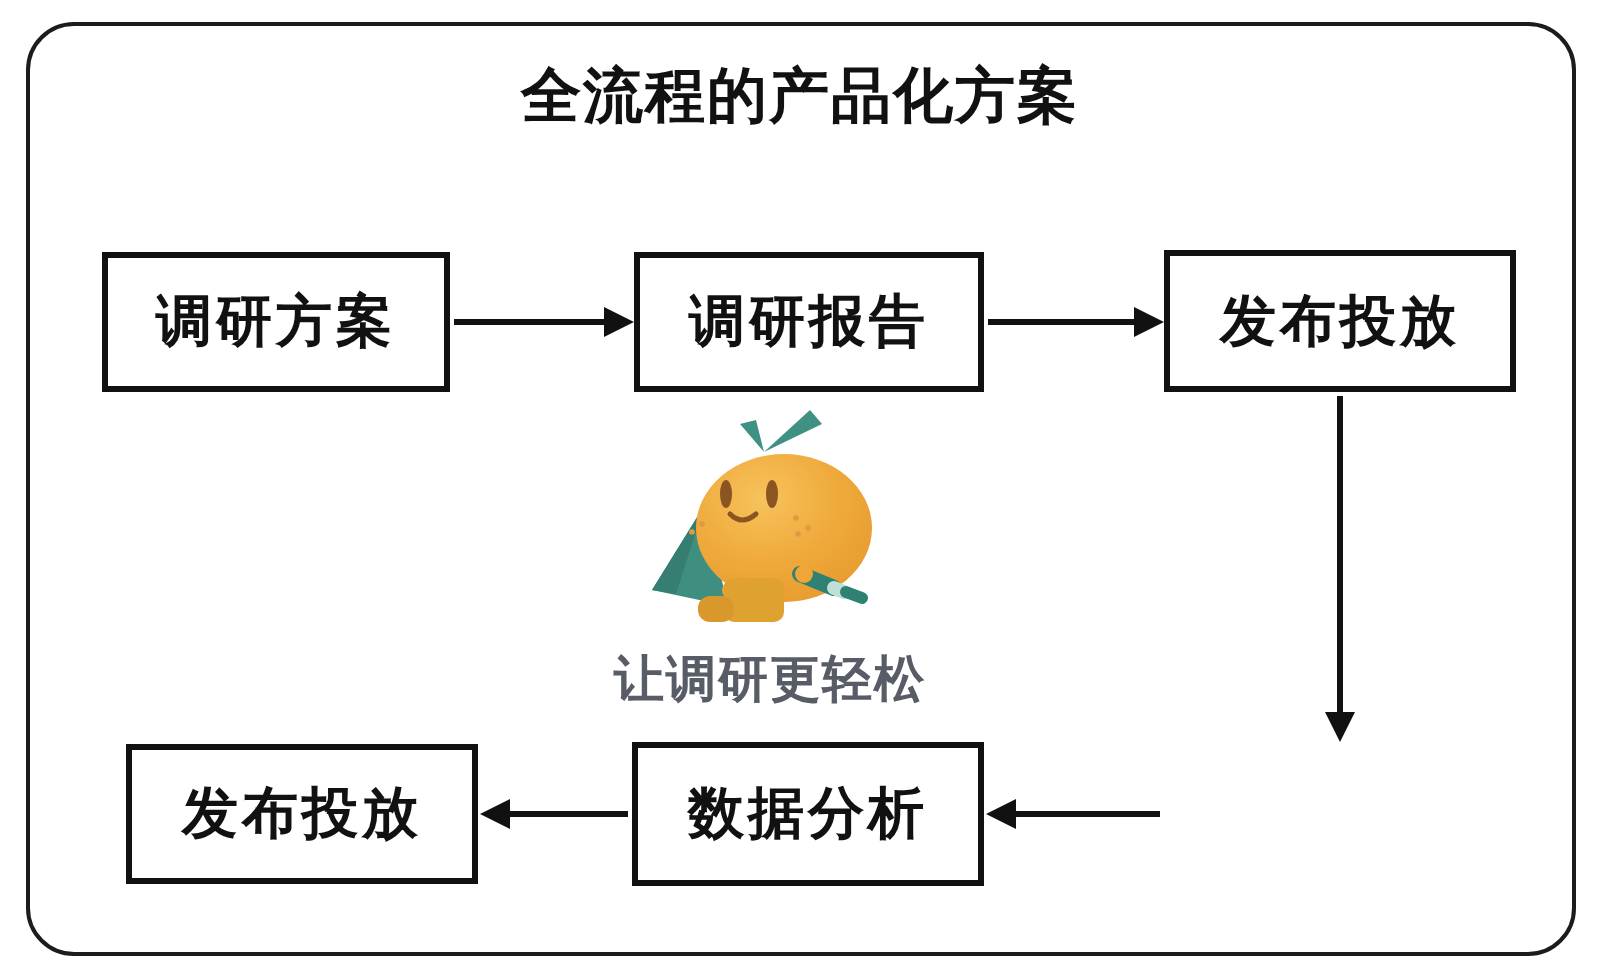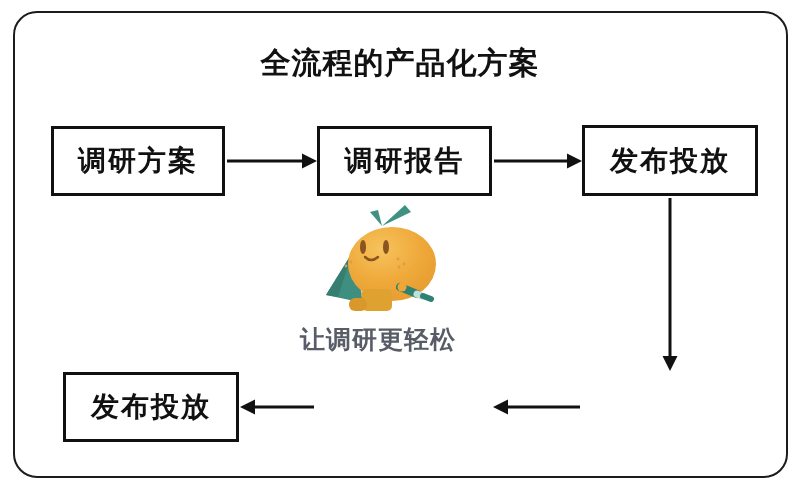--- a/index.html
+++ b/index.html
@@ -23,21 +23,21 @@
     top: 11px;
     width: 775px;
     height: 467px;
     border: 2.5px solid #1c1c1c;
     border-radius: 24px;
     box-sizing: border-box;
   }
   .title {
     position: absolute;
     left: 0;
-    top: 43px;
+    top: 28px;
     width: 800px;
     margin: 0;
     text-align: center;
     font-size: 30px;
     font-weight: 600;
     letter-spacing: 1px;
     color: #111111;
   }
   .node {
     position: absolute;
@@ -62,20 +62,21 @@
     position: absolute;
     pointer-events: none;
   }
   .arrows { left: 0; top: 0; }
   .mascot-wrap { left: 318px; top: 203px; }
   .slogan {
     position: absolute;
     left: 300px;
     top: 323px;
     width: 170px;
+    text-align: center;
     font-size: 25px;
     font-weight: 700;
     letter-spacing: 1px;
     color: #575C66;
   }
 </style>
 </head>
 <body>
 
 <div class="canvas">
@@ -88,20 +89,23 @@
     <span>调研方案</span>
   </div>
   <div class="node n2">
     <span>调研报告</span>
   </div>
   <div class="node n3">
     <span>发布投放</span>
   </div>
   <div class="node n4">
     <span>发布投放</span>
+  </div>
+  <div class="node n5">
+    <span>数据分析</span>
   </div>
 
   <svg class="arrows" width="800" height="490" viewBox="0 0 800 490">
     <g stroke="#111111" stroke-width="3" fill="#111111">
       <line x1="227" y1="161" x2="303" y2="161"></line>
       <polygon points="302,153.5 317,161 302,168.5" stroke="none"></polygon>
     </g>
     <g stroke="#111111" stroke-width="3" fill="#111111">
       <line x1="494" y1="161" x2="568" y2="161"></line>
       <polygon points="567,153.5 582,161 567,168.5" stroke="none"></polygon>

